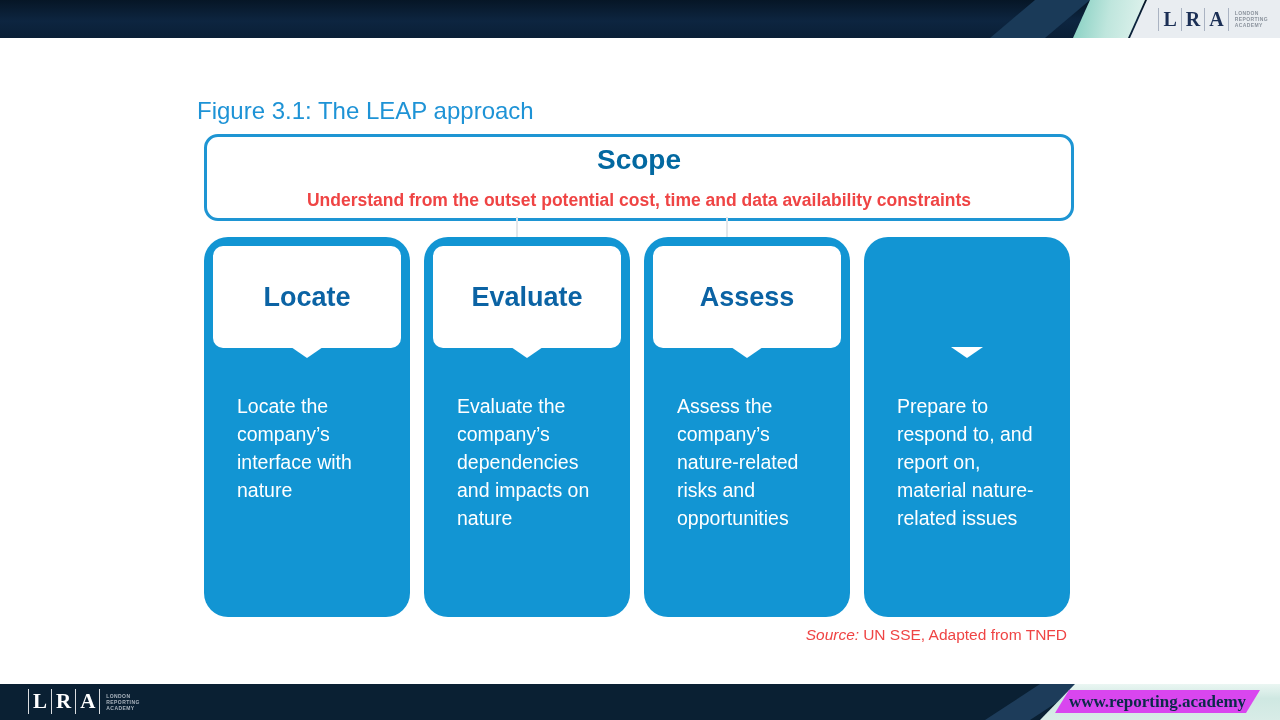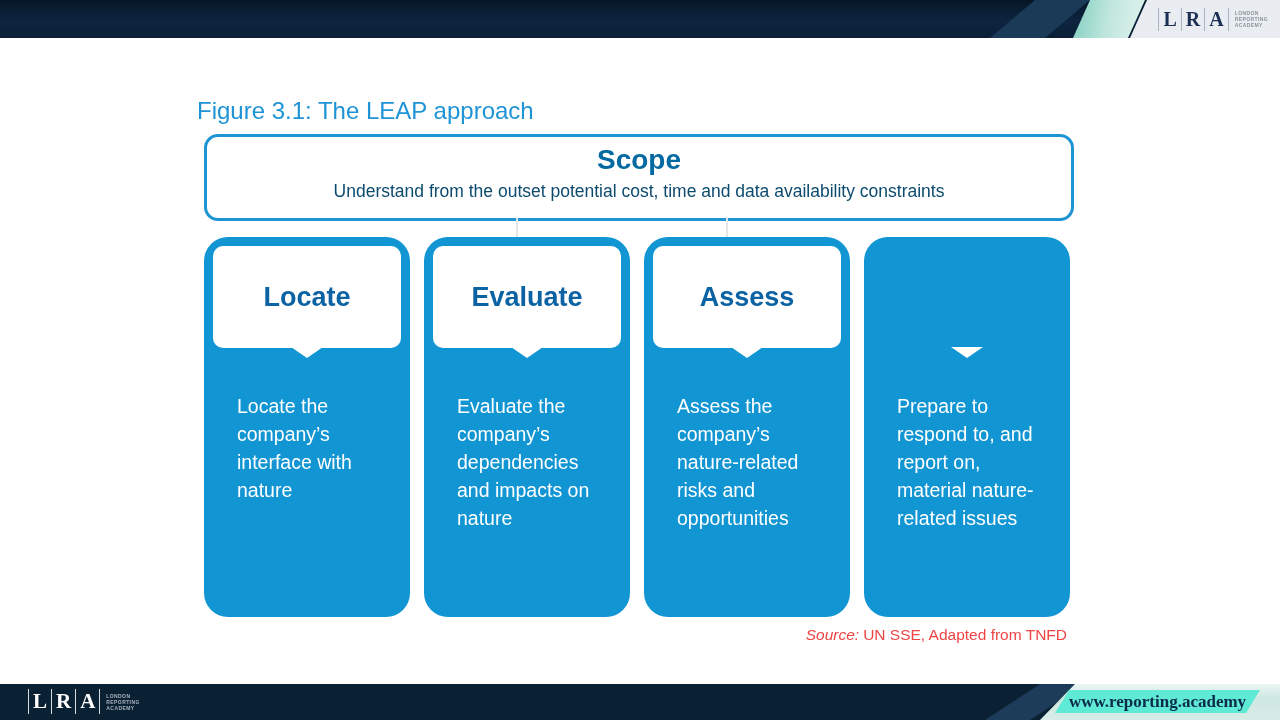--- a/index.html
+++ b/index.html
@@ -33,29 +33,29 @@
   
   .footer{position:absolute;left:0;top:684px;width:1280px;height:36px;background:#0a2033;}
   .ftr-logo{position:absolute;left:28px;top:5px;}
   .ftr-navy{position:absolute;left:985px;top:0;width:110px;height:36px;
     clip-path:polygon(55px 0,100px 0,45px 100%,0 100%);background:#1d3c5a;}
   .ftr-mint{position:absolute;left:1030px;top:0;width:250px;height:36px;
     clip-path:polygon(45px 0,100% 0,100% 100%,10px 100%);
     background:linear-gradient(180deg,#eaf6f2 0%,#cfe8e2 40%,#d8ece7 100%);}
   .ftr-band{position:absolute;left:1055px;top:6px;width:205px;height:23px;
     clip-path:polygon(14px 0,100% 0,calc(100% - 14px) 100%,0 100%);
-    background:#5eead4;display:flex;align-items:center;justify-content:center;}
+    background:#d946ef;display:flex;align-items:center;justify-content:center;}
   .ftr-band span{font-family:"Liberation Serif",serif;font-weight:700;font-size:17px;color:#0c2a49;}
 
   
   .fig-title{position:absolute;left:197px;top:97px;font-size:24px;color:#1e93d6;}
   .scope{position:absolute;left:204px;top:134px;width:864px;height:81px;background:#ffffff;
     border:3px solid #1e95d3;border-radius:14px;text-align:center;}
   .scope-title{margin-top:7px;font-size:28px;font-weight:700;color:#0369a1;}
-  .scope-sub{margin-top:5px;font-size:17.5px;color:#0c4a6e;}
+  .scope-sub{margin-top:14px;font-size:17.5px;color:#ef4444;font-weight:bold;}
 
   .vline{position:absolute;top:217px;width:2px;height:133px;background:#e3e7ea;}
   .v1{left:516px}.v2{left:726px}
 
   .card{position:absolute;top:237px;width:206px;height:380px;background:#1295d3;border-radius:24px;}
   .c1{left:204px}.c2{left:424px}.c3{left:644px}.c4{left:864px}
   .card-label{position:absolute;left:9px;right:9px;top:9px;height:102px;background:#ffffff;
     border-radius:10px;display:flex;align-items:center;justify-content:center;}
   .card-label span{font-size:27px;font-weight:700;color:#0b63a4;}
   .tail{position:absolute;top:110px;left:50%;margin-left:-16px;width:32px;height:11px;background:#ffffff;

